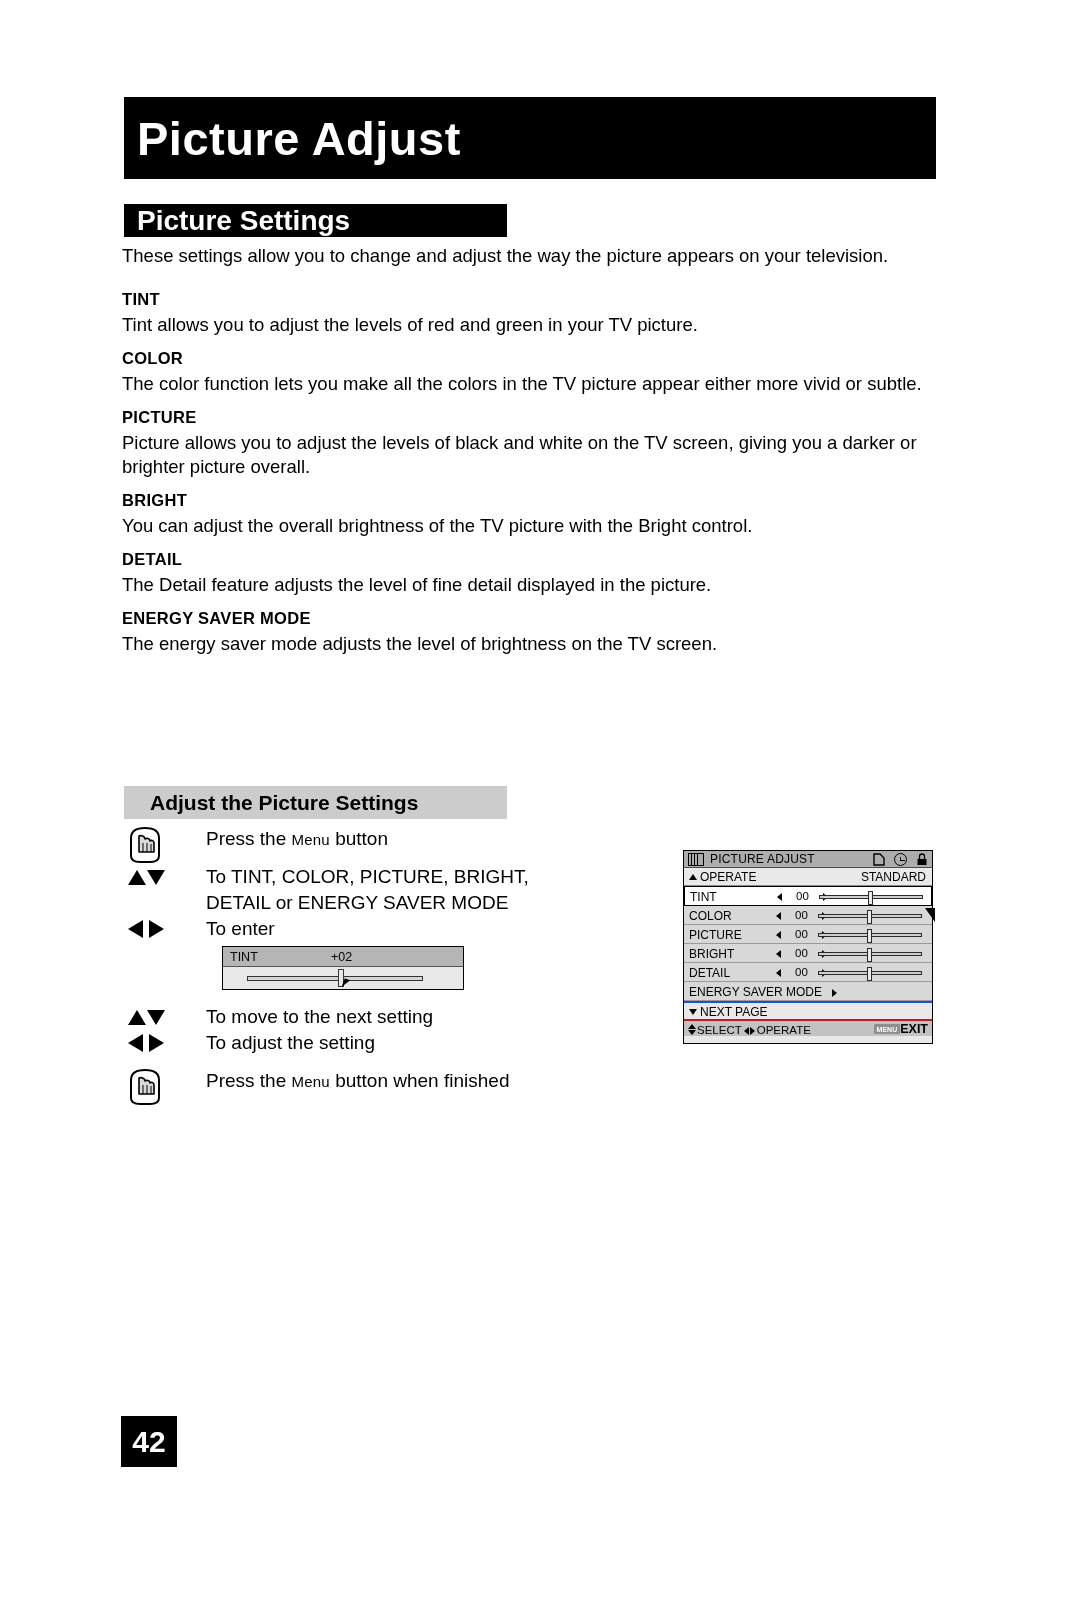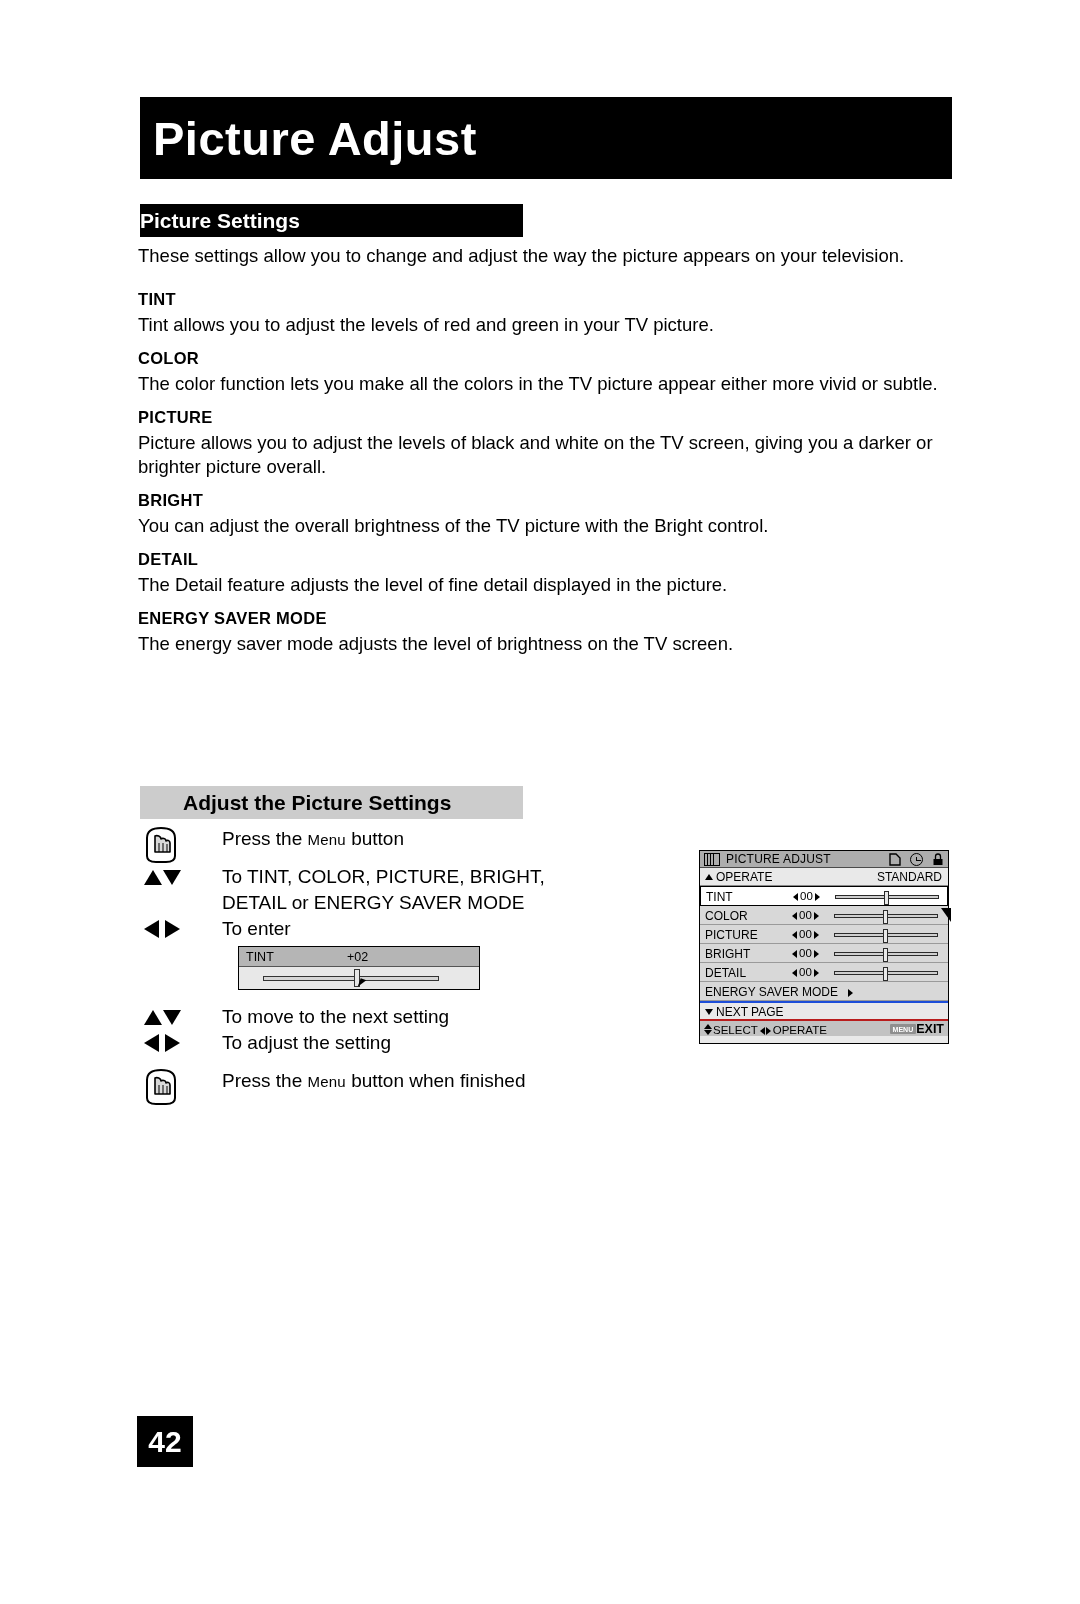--- a/index.html
+++ b/index.html
@@ -9,21 +9,21 @@
     height: 1604px;
     background: #ffffff;
     font-family: "Liberation Sans", sans-serif;
     color: #000000;
     position: relative;
     overflow: hidden;
   }
 
   .page {
     position: absolute;
-    left: 16px; top: 0;
+    left: 0; top: 0;
     width: 1016px;
     height: 1604px;
   }
 
   
   .title-banner {
     position: absolute;
     left: 124px;
     top: 97px;
     width: 812px;
@@ -47,22 +47,23 @@
     left: 124px;
     top: 204px;
     width: 383px;
     height: 33px;
     background: #000000;
     display: flex;
     align-items: center;
   }
   .section-bar-black .section-text {
     color: #ffffff;
-    font-size: 21px;
+    font-size: 28px;
     font-weight: bold;
+    padding-left: 13px;
     line-height: 1;
   }
 
   
   .intro {
     position: absolute;
     left: 122px;
     top: 244px;
     width: 810px;
     font-size: 18.5px;
@@ -96,23 +97,22 @@
     width: 383px;
     height: 33px;
     background: #cccccc;
     display: flex;
     align-items: center;
   }
   .section-bar-grey .section-text {
     color: #000000;
     font-size: 21px;
     font-weight: bold;
-    padding-left: 4px;
+    padding-left: 26px;
     line-height: 1;
-    margin-left: 39px;
   }
 
   
   .steps {
     position: absolute;
     left: 124px;
     top: 826px;
     width: 540px;
   }
   .step-row {
@@ -358,21 +358,21 @@
     position: absolute;
     left: 5px; top: 4px;
     font-size: 12px;
   }
   .osd-row .row-value {
     position: absolute;
     left: 92px; top: 4px;
     font-size: 11.5px;
     white-space: nowrap;
   }
-  .osd-row .row-value .v { margin: 0 2px; }
+  .osd-row .row-value .v { margin: 0 14px; }
   .osd-row .slider {
     position: absolute;
     left: 134px;
     top: 8px;
     width: 104px;
     height: 4px;
     background: #cfcfcf;
     border: 1px solid #2a2a2a;
   }
   .osd-row .slider-thumb {

